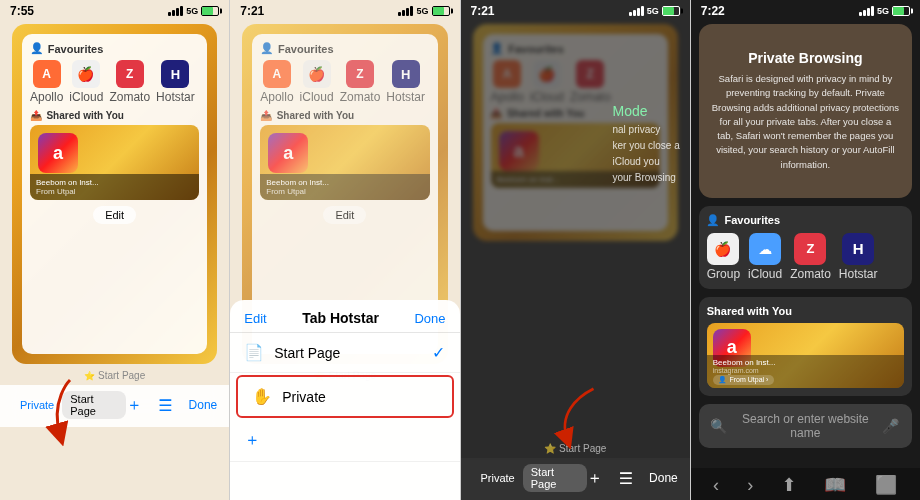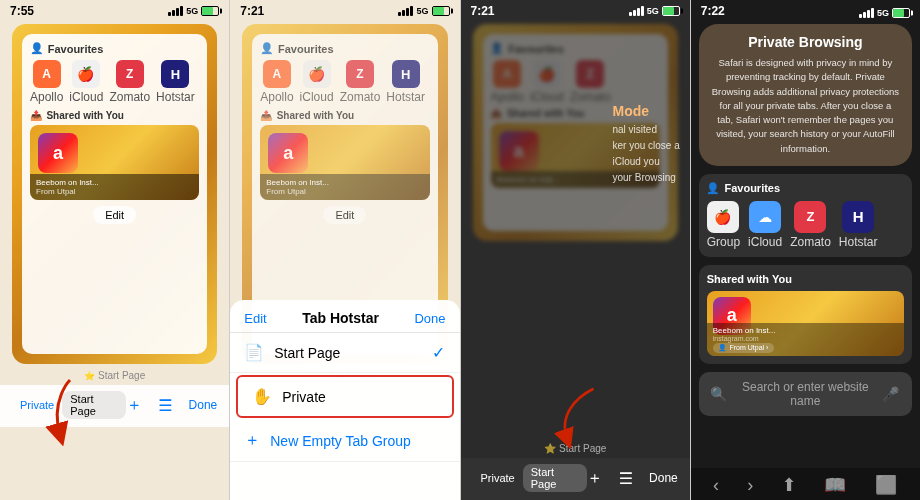--- a/index.html
+++ b/index.html
@@ -330,22 +330,22 @@
       color: white;
     }
 
     .panel4 .signal-bars span { background: white; }
     .panel4 .battery-icon { border-color: white; }
     .panel4 .battery-icon::after { background: white; }
 
     .private-tooltip {
       background: #5a4a3a;
       margin: 4px 8px;
-      border-radius: 19px;
-      padding: 10px 12px;
+      border-radius: 13px;
+      padding: 26px 12px;
       color: white;
     }
 
     .private-tooltip-title {
       font-size: 14px;
       font-weight: 700;
       text-align: center;
       margin-bottom: 6px;
     }
 
@@ -665,21 +665,20 @@
         <span class="tg-check">✓</span>
       </div>
 
       <div class="tg-item highlighted">
         <span class="tg-icon">✋</span>
         <span class="tg-item-label">Private</span>
       </div>
 
       <div class="tg-item">
         <span class="tg-add-icon">＋</span>
-        <span class="tg-add-label">New Empty Tab Group</span>
       </div>
     </div>
   </div>
 </div>
 
 <div class="panel-divider"></div>
 
 <div class="phone-panel" style="position:relative;background:#3a3a3a;">
   <div class="status-bar" style="color:white;">
     <span class="time">7:21</span>
@@ -720,22 +719,22 @@
         <div class="shared-text">
             <div>Beebom on Inst...</div>
           </div>
       </div>
     </div>
   </div>
 
   <div class="dim-overlay"></div>
 
   <div class="p3-mode-text">
-    <div style="font-weight:700;font-size:14px;color:#fdba74">Mode</div>
-    <div style="color:rgba(255,255,255,0.8);font-size:10px">nal visited</div>
+    <div style="font-weight:400;font-size:14px;color:#86efac">Mode</div>
+    <div style="color:rgba(255,255,255,0.8);font-size:10px">nal privacy</div>
     <div style="color:rgba(255,255,255,0.8);font-size:10px">ker you close a</div>
     <div style="color:rgba(255,255,255,0.8);font-size:10px">iCloud you</div>
     <div style="color:rgba(255,255,255,0.8);font-size:10px">your Browsing</div>
   </div>
 
   <div style="flex:1"></div>
   <div class="star-page-label" style="color:rgba(255,255,255,0.6);position:relative;z-index:6;">⭐ <span>Start Page</span></div>
 
   <div class="p3-bottom-toolbar" style="background:rgba(50,50,50,0.9);position:relative;z-index:6;">
     <span class="toolbar-tab" style="color:white;">Private</span>
@@ -753,21 +752,21 @@
         <path d="M0,0 L8,4 L0,8 Z" fill="#cc2200"></path>
       </marker>
     </defs>
     <path d="M60,10 C40,20 20,40 30,68" stroke="#cc2200" stroke-width="3" fill="none" marker-end="url(#arrowhead3)"></path>
   </svg>
 </div>
 
 <div class="panel-divider"></div>
 
 <div class="panel4">
-  <div class="status-bar" style="color:white;align-items:flex-end;">
+  <div class="status-bar" style="color:white;">
     <span class="time">7:22</span>
     <div class="signals">
       <div class="signal-bars">
         <span style="height:4px;background:white"></span>
           <span style="height:6px;background:white"></span>
           <span style="height:8px;background:white"></span>
           <span style="height:10px;background:white"></span>
       </div>
       <span style="font-size:9px;color:white">5G</span>
       <div class="battery-icon" style="border-color:white">

